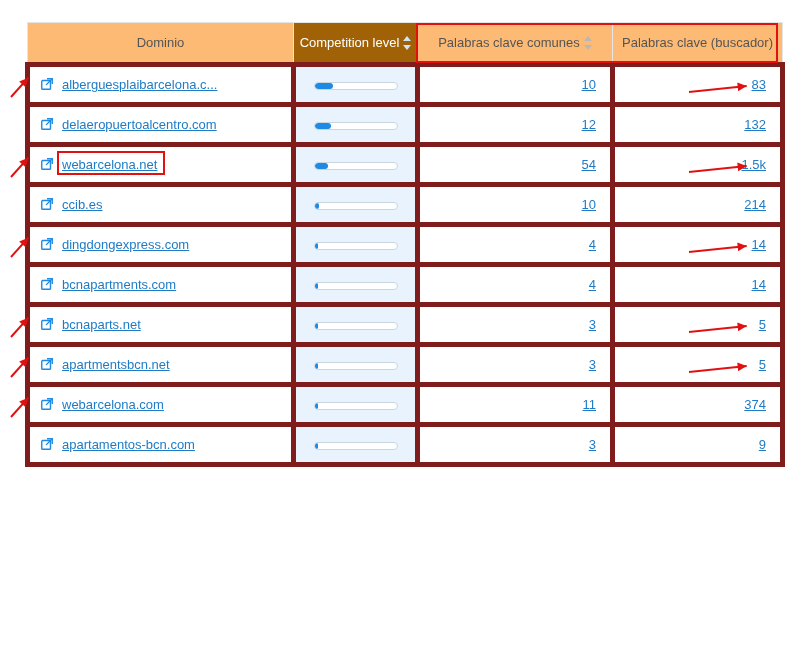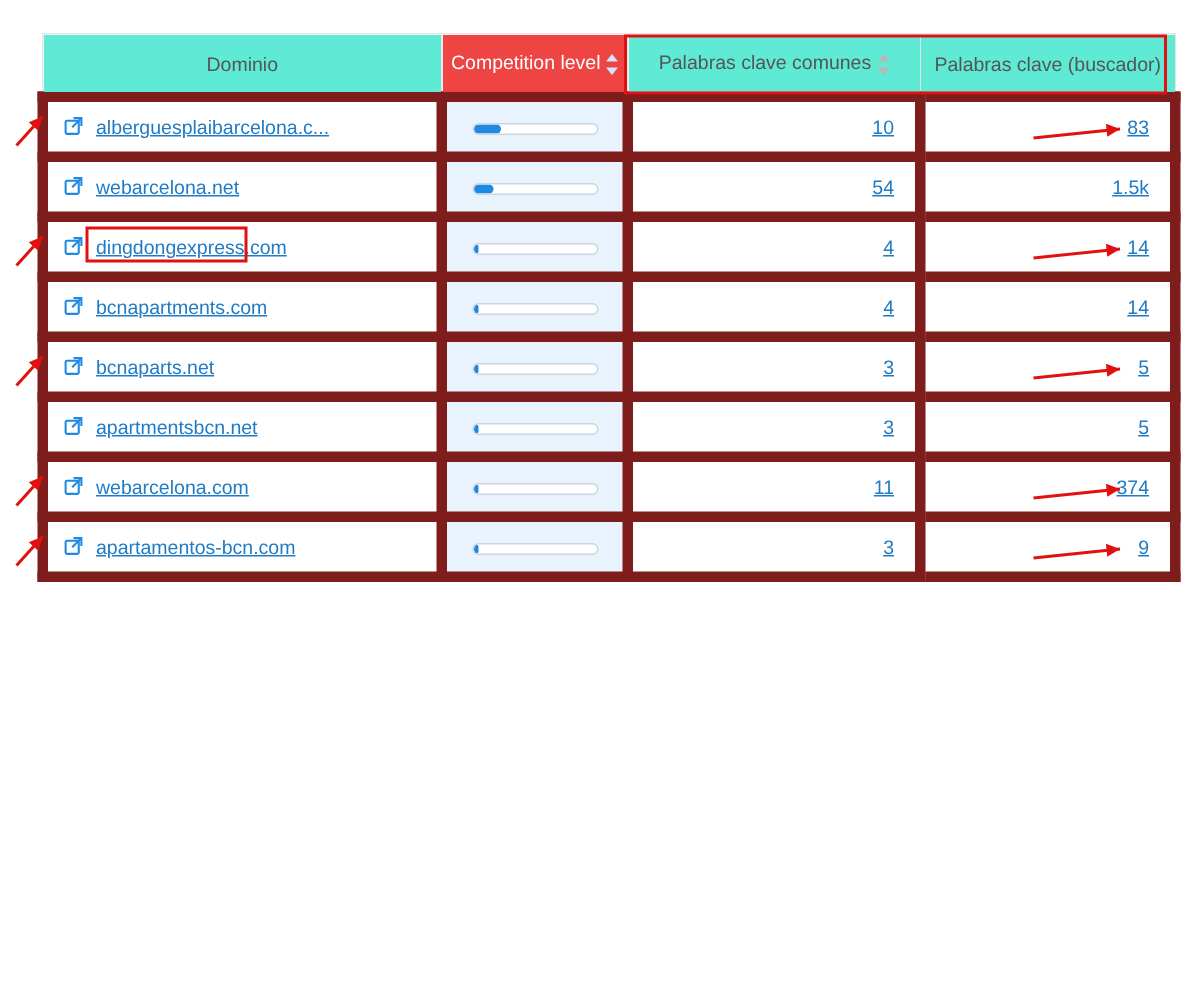--- a/index.html
+++ b/index.html
@@ -21,39 +21,39 @@
     font-size: 15px; font-weight: 700; color: #5b8fbf; display: inline-block; margin-right: 6px;
   }
   .info-icon {
     display: inline-block; width: 14px; height: 14px; border: 1px solid #b8b8b8;
     border-radius: 50%; color: #b8b8b8; font-size: 10px; line-height: 13px;
     text-align: center; font-style: italic; vertical-align: 1px;
   }
 
   table.grid { width: 755px; border-collapse: collapse; table-layout: fixed; }
   thead th {
-    background: #5eead4; border: 1px solid #e5e5e5; height: 42px;
+    background: #fdba74; border: 1px solid #e5e5e5; height: 42px;
     font-weight: 400; color: #555; font-size: 13px; text-align: center;
     position: relative;
   }
   thead th.comp {
-    background: #ef4444; color: #fff; margin-top: 25px;
+    background: #a16207; color: #fff; margin-top: 25px;
   }
   .sort-icons { display: inline-block; margin-left: 4px; position: relative; width: 8px; height: 14px; vertical-align: middle;}
   .sort-icons::before, .sort-icons::after {
     content: ""; position: absolute; left: 0; width: 0; height: 0;
     border-left: 4px solid transparent; border-right: 4px solid transparent;
   }
   .sort-icons::before { top: 0; border-bottom: 5px solid #b8b8b8; }
   .sort-icons::after  { bottom: 0; border-top: 5px solid #b8b8b8; }
   thead th.comp .sort-icons::before { border-bottom-color: #cfe6fa; }
   thead th.comp .sort-icons::after  { border-top-color: #cfe6fa; }
 
   tbody td {
-    border: 7px solid #7f1d1d; height: 40px; padding: 0 10px; font-size: 13px;
+    border: 5px solid #7f1d1d; height: 40px; padding: 0 10px; font-size: 13px;
     vertical-align: middle;
   }
   tbody td.domain-cell { }
   tbody td.comp-cell { background: #e9f3fd; text-align: center; }
   tbody td.num-cell { text-align: right; padding-right: 14px; }
 
   a.link { color: #1f7bc5; text-decoration: underline; }
   a.num  { color: #1f7bc5; text-decoration: underline; text-align: center; }
 
   .ext-icon {
@@ -103,30 +103,50 @@
                 </svg></a><a href="#" class="link">alberguesplaibarcelona.c...</a></td>
             <td class="comp-cell"><span class="bar"><span class="fill" style="width:22%"></span></span></td>
             <td class="num-cell"><a href="#" class="num">10</a></td>
             <td class="num-cell"><a href="#" class="num">83</a></td>
           </tr>
           <tr>
             <td class="domain-cell"><a href="#"><svg class="ext-icon" viewBox="0 0 16 16" fill="none" stroke="currentColor" stroke-width="1.6">
                   <rect x="2" y="4" width="10" height="10" rx="1"></rect>
                   <path d="M8 2h6v6"></path>
                   <path d="M14 2L7 9"></path>
+                </svg></a><a href="#" class="link">delaeropuertoalcentro.com</a></td>
+            <td class="comp-cell"><span class="bar"><span class="fill" style="width:20%"></span></span></td>
+            <td class="num-cell"><a href="#" class="num">12</a></td>
+            <td class="num-cell"><a href="#" class="num">132</a></td>
+          </tr>
+          <tr>
+            <td class="domain-cell"><a href="#"><svg class="ext-icon" viewBox="0 0 16 16" fill="none" stroke="currentColor" stroke-width="1.6">
+                  <rect x="2" y="4" width="10" height="10" rx="1"></rect>
+                  <path d="M8 2h6v6"></path>
+                  <path d="M14 2L7 9"></path>
                 </svg></a><a href="#" class="link">webarcelona.net</a></td>
             <td class="comp-cell"><span class="bar"><span class="fill" style="width:16%"></span></span></td>
             <td class="num-cell"><a href="#" class="num">54</a></td>
             <td class="num-cell"><a href="#" class="num">1.5k</a></td>
           </tr>
           <tr>
             <td class="domain-cell"><a href="#"><svg class="ext-icon" viewBox="0 0 16 16" fill="none" stroke="currentColor" stroke-width="1.6">
                   <rect x="2" y="4" width="10" height="10" rx="1"></rect>
                   <path d="M8 2h6v6"></path>
                   <path d="M14 2L7 9"></path>
+                </svg></a><a href="#" class="link">ccib.es</a></td>
+            <td class="comp-cell"><span class="bar"><span class="fill" style="width:6%"></span></span></td>
+            <td class="num-cell"><a href="#" class="num">10</a></td>
+            <td class="num-cell"><a href="#" class="num">214</a></td>
+          </tr>
+          <tr>
+            <td class="domain-cell"><a href="#"><svg class="ext-icon" viewBox="0 0 16 16" fill="none" stroke="currentColor" stroke-width="1.6">
+                  <rect x="2" y="4" width="10" height="10" rx="1"></rect>
+                  <path d="M8 2h6v6"></path>
+                  <path d="M14 2L7 9"></path>
                 </svg></a><a href="#" class="link">dingdongexpress.com</a></td>
             <td class="comp-cell"><span class="bar"><span class="fill" style="width:4%"></span></span></td>
             <td class="num-cell"><a href="#" class="num">4</a></td>
             <td class="num-cell"><a href="#" class="num">14</a></td>
           </tr>
           <tr>
             <td class="domain-cell"><a href="#"><svg class="ext-icon" viewBox="0 0 16 16" fill="none" stroke="currentColor" stroke-width="1.6">
                   <rect x="2" y="4" width="10" height="10" rx="1"></rect>
                   <path d="M8 2h6v6"></path>
                   <path d="M14 2L7 9"></path>

